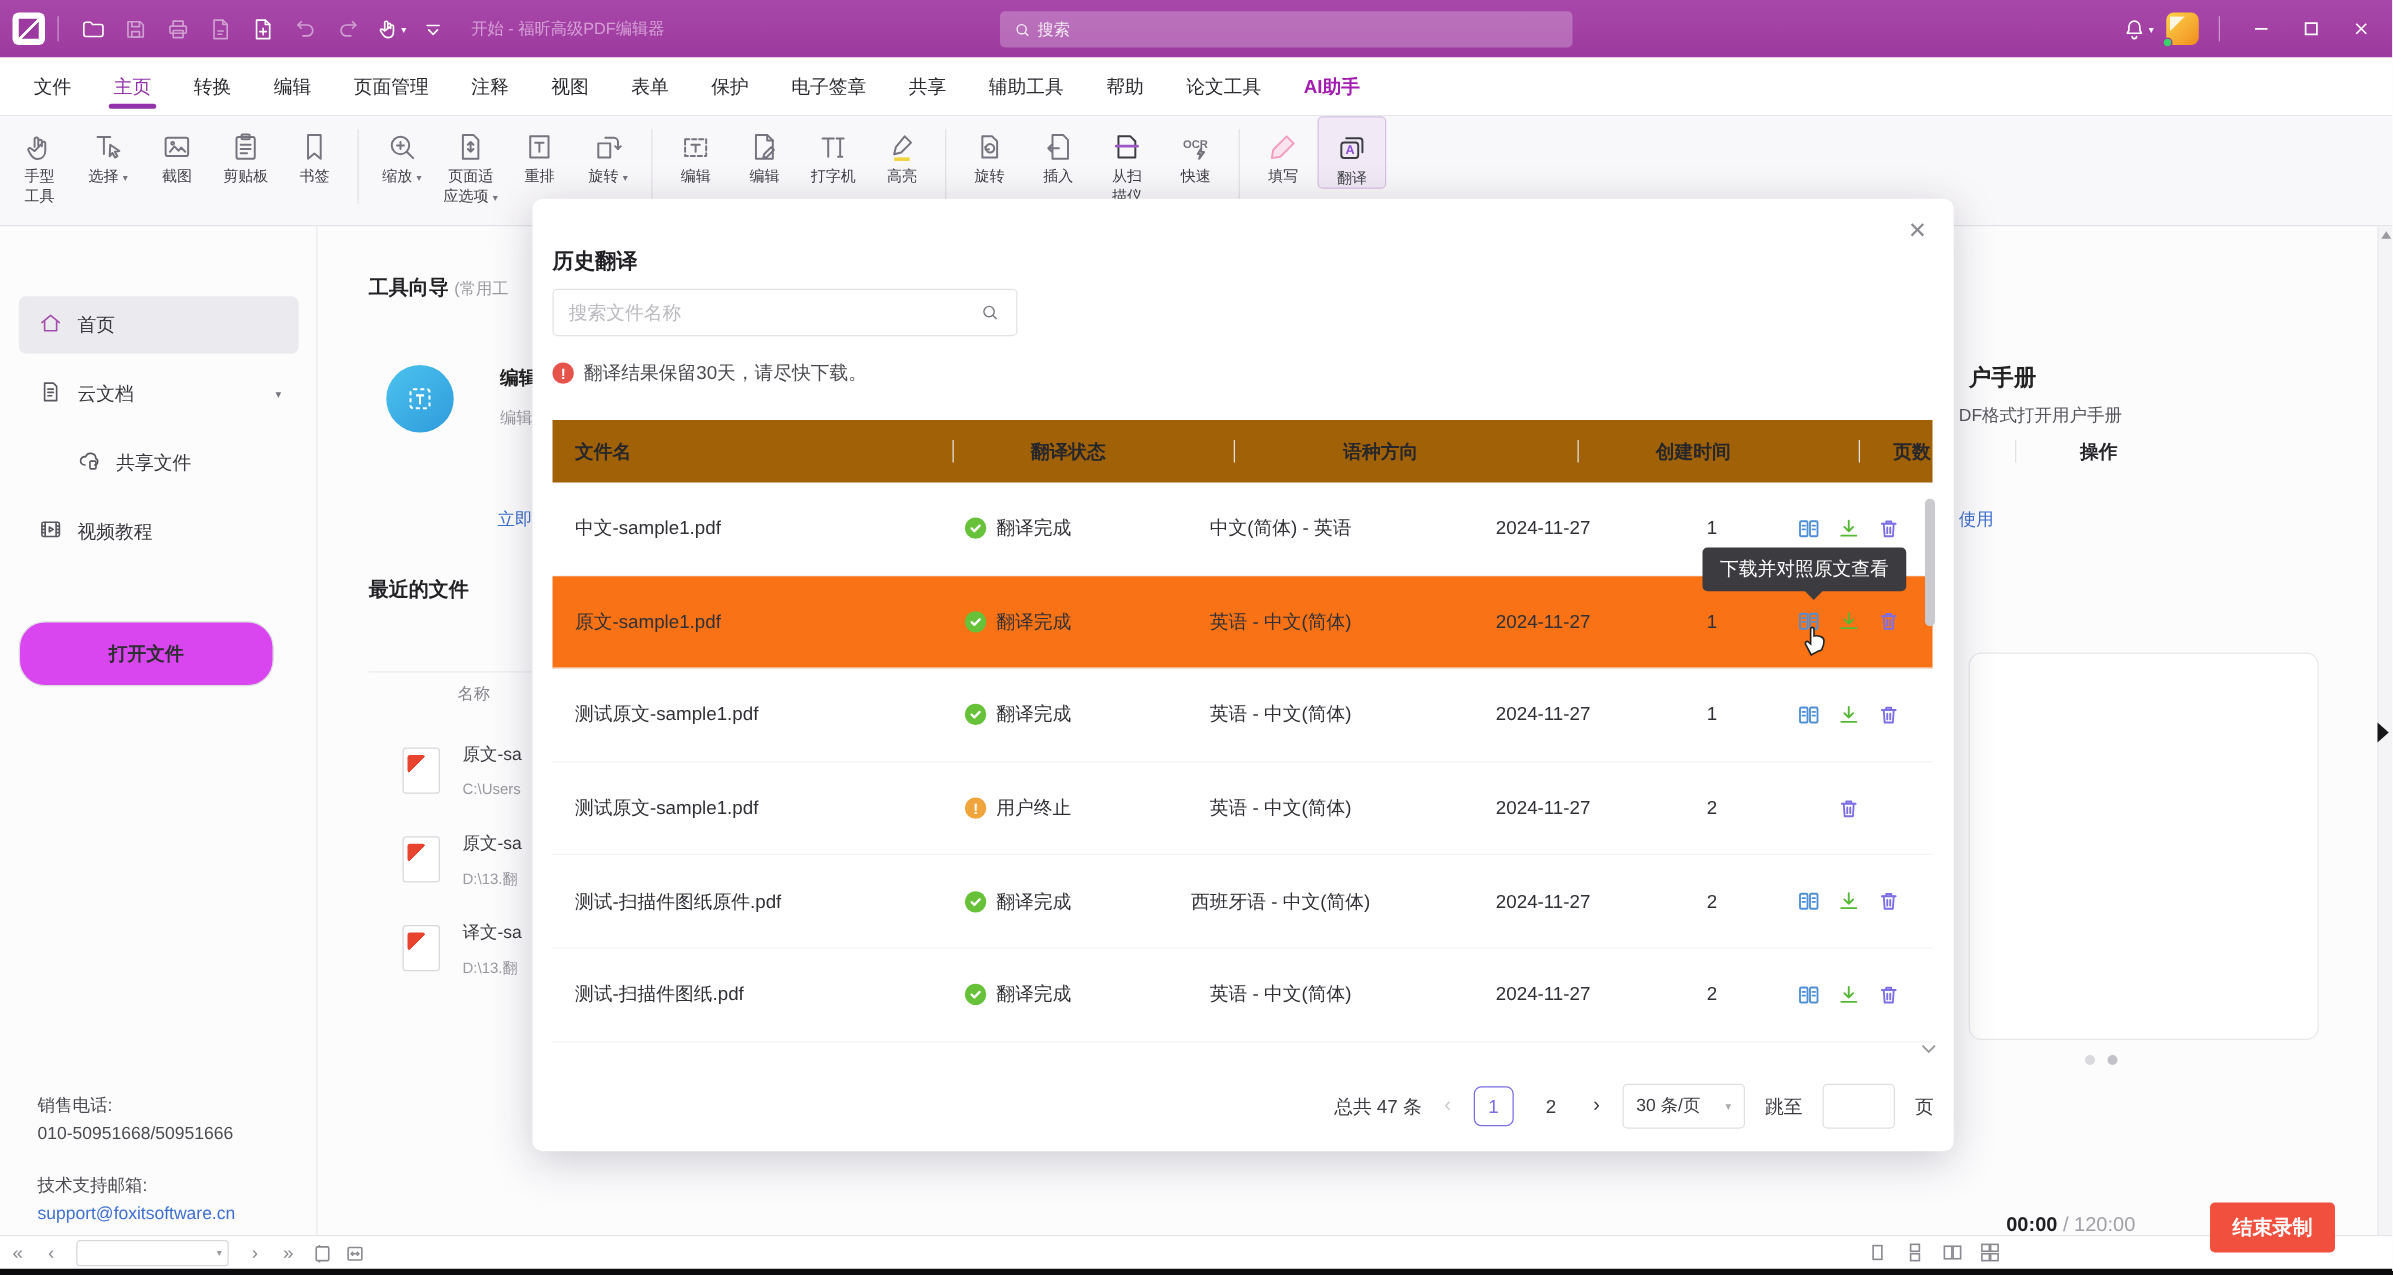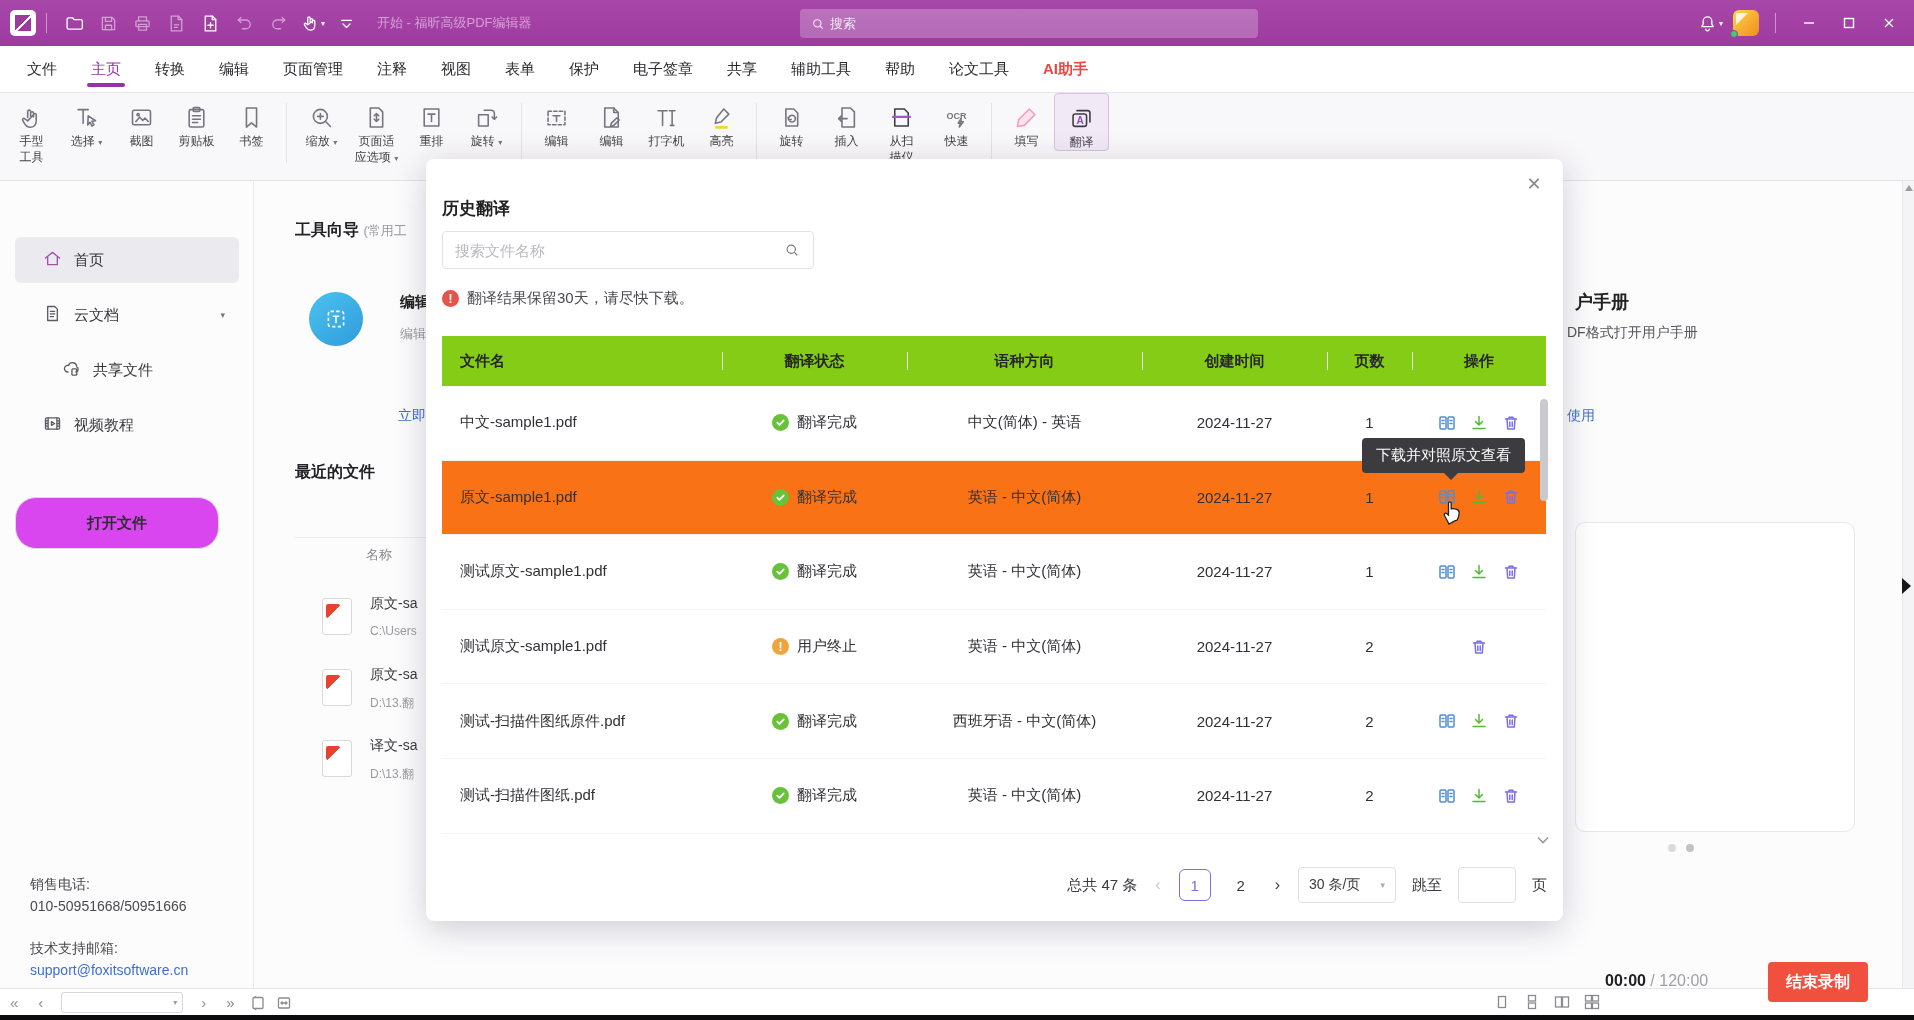--- a/index.html
+++ b/index.html
@@ -30,37 +30,37 @@
   .avatar .dot { position:absolute; left:-3px; bottom:-2px; width:8px; height:8px; border-radius:50%; background:#3ad06a; border:1.5px solid #9d3a9f; }
   .winbtn { width:34px; height:34px; display:flex; align-items:center; justify-content:center; color:#fff; font-size:15px; }
   .winbtn svg { width:14px; height:14px; fill:none; stroke:#fff; stroke-width:1.4; }
 
   
   .tabbar { position:absolute; left:0; top:46px; width:100%; height:47px; background:#fff;
     border-bottom:1px solid #e8e6ea; display:flex; align-items:center; padding-left:10px; }
   .tab { position:relative; height:100%; display:flex; align-items:center; padding:0 17px; font-size:15px; color:#2a2a2f; cursor:default; white-space:nowrap; }
   .tab.active { color:#9333a8; font-weight:400; }
   .tab.active::after { content:""; position:absolute; left:13px; right:13px; bottom:5px; height:4px; border-radius:2px; background:#9333a8; }
-  .tab.accent { color:#ef4444; font-weight:700;text-align:right; }
+  .tab.accent { color:#a21caf; font-weight:700;text-align:right; }
 
   
   .ribbon { position:absolute; left:0; top:93px; width:100%; height:88px; background:#f8f7f9;
     border-bottom:1px solid #e5e3e8; display:flex; align-items:flex-start; padding-left:4px; }
   .rtool { width:55px; display:flex; flex-direction:column; align-items:center; padding-top:8px; border-radius:4px; }
   .rtool .ric { height:32px; display:flex; align-items:center; justify-content:center; }
   .rtool .ric svg { width:27px; height:27px; fill:none; stroke:#76747e; stroke-width:1.4; stroke-linecap:round; stroke-linejoin:round; }
   .rtool .rlb { font-size:12px; line-height:16px; color:#3f3f46; text-align:center; white-space:nowrap; }
   .rtool .caret { font-size:8px; color:#76747e; }
   .rtool.active { background:#f1e9f6; border:1px solid #d6c2e2; }
   .rgdiv { width:1px; height:60px; background:#e4e2e7; margin:10px 7px 0; flex:0 0 auto; }
 
   
   .side-divider { position:absolute; left:253px; top:181px; bottom:32px; width:1px; background:#e9e8ec; }
   .nav-item { position:absolute; left:15px; width:224px; height:46px; border-radius:6px;
-    display:flex; align-items:center; gap:11px; padding-left:27px; font-size:15px; color:#37373d; }
+    display:flex; align-items:center; gap:11px; padding-left:15px; font-size:15px; color:#37373d; }
   .nav-item svg { width:21px; height:21px; fill:none; stroke:#5a5962; stroke-width:1.5; stroke-linecap:round; stroke-linejoin:round; }
   .nav-item.active { background:#ebeaee; }
   .nav-item.active svg { stroke:#a44fae; }
   .nav-item .nav-caret { margin-left:auto; margin-right:14px; font-size:9px; color:#76747e; }
   .nav-item.indent { padding-left:46px; }
   .open-file-btn { position:absolute; left:15px; top:497px; width:204px; height:52px; border:1px solid #dcdbe0;
     border-radius:21px; background:#d946ef; font-size:15px; font-weight:700; color:#2e2e33;
     display:flex; align-items:center; justify-content:center; }
   .side-note { position:absolute; left:30px; font-size:14px; color:#4a4a50; }
   .side-link { position:absolute; left:30px; font-size:14px; color:#3e6fd0; }
@@ -98,21 +98,21 @@
   .modal-search svg { width:18px; height:18px; fill:none; stroke:#77777d; stroke-width:1.5; flex:0 0 auto; }
   .notice { position:absolute; left:16px; top:130px; display:flex; align-items:center; gap:8px;
     font-size:15px; color:#4a4a50; }
   .badge { width:17px; height:17px; border-radius:50%; display:flex; align-items:center; justify-content:center;
     color:#fff; font-size:12px; font-weight:700; flex:0 0 auto; }
   .badge.red { background:#e5534b; }
   .badge.green { background:#67c23a; }
   .badge.orange { background:#f0a43c; }
   .badge svg { width:11px; height:11px; fill:none; stroke:#fff; stroke-width:2; stroke-linecap:round; stroke-linejoin:round; }
   .tgrid { display:grid; grid-template-columns:280px 185px 235px 185px 85px 134px; align-items:center; }
-  .thead { position:absolute; left:16px; top:177px; width:1104px; height:50px; background:#84cc16; }
+  .thead { position:absolute; left:16px; top:177px; width:1104px; height:50px; background:#a16207;gap:40px; }
   .thead .cell { font-size:15px; font-weight:700; color:#26262b; text-align:center; position:relative; }
   .thead .cell:first-child { text-align:left; padding-left:18px; }
   .thead .cell + .cell::before { content:""; position:absolute; left:0; top:50%; transform:translateY(-50%);
     width:1px; height:18px; background:#e2e2e6; }
   .tbody { position:absolute; left:16px; top:227px; width:1104px; }
   .trow { height:74.6px; border-bottom:1px solid #f3f3f5; font-size:15px; color:#303036; }
   .trow.hl { background:#f97316; }
   .trow .cell { text-align:center; }
   .trow .cell.fname { text-align:left; padding-left:18px; }
   .status-wrap { display:inline-flex; align-items:center; gap:8px; }

